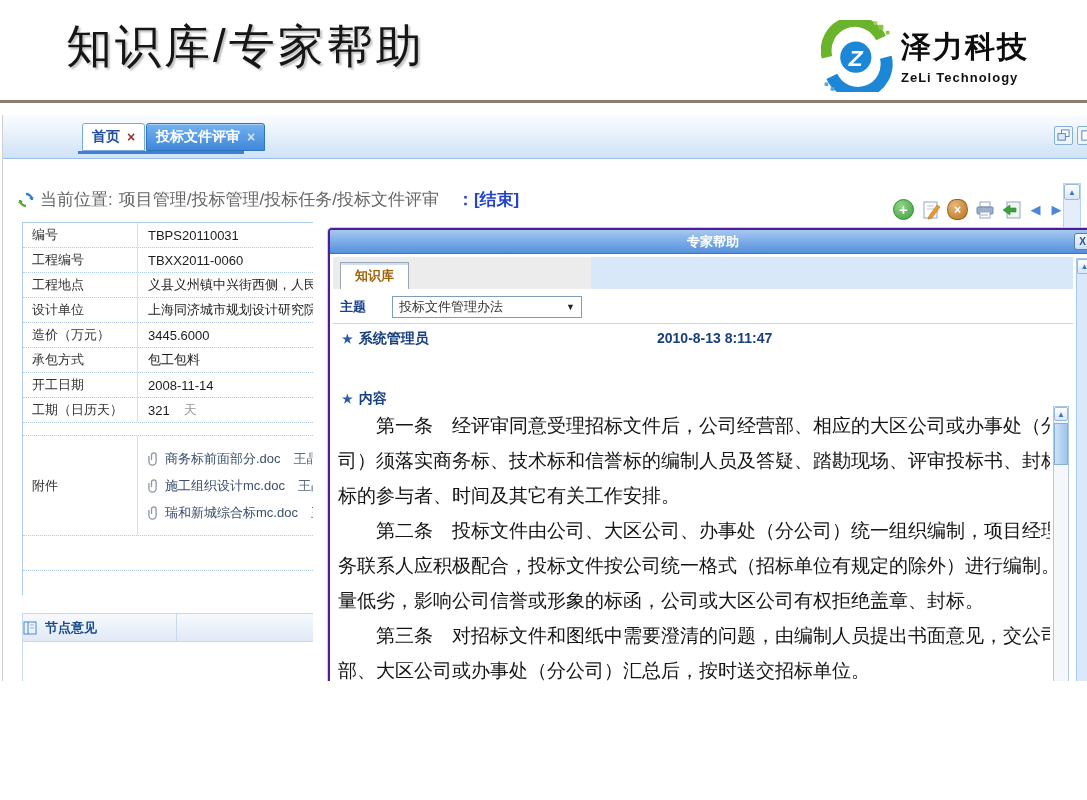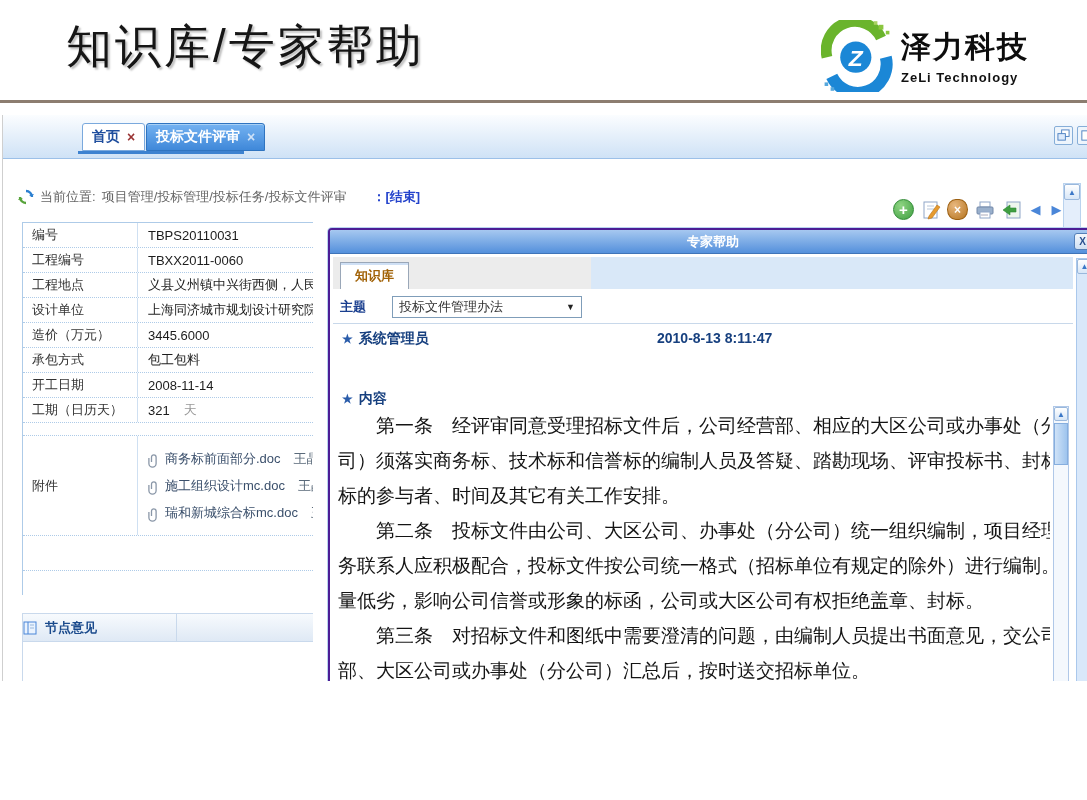--- a/index.html
+++ b/index.html
@@ -27,22 +27,22 @@
          font-size:14px; font-weight:bold; border-radius:3px 3px 0 0; cursor:default; }
   .tab-home { left:82px; background:#fff; border:1px solid #7aa9dd; color:#1f4e9e; }
   .tab-home .tab-x { color:#993333; font-weight:bold; }
   .tab-active { left:146px; background:linear-gradient(#74b2f1,#3f88d9); border:1px solid #2f74c0;
                 color:#fff; box-shadow:inset 0 1px 0 #a8d0f5; }
   .tab-active .tab-x { color:#cfe2f7; font-weight:bold; }
   .win-icon { width:19px; height:19px; border:1px solid #86aed8; background:#eef5fc;
               border-radius:2px; display:flex; align-items:center; justify-content:center; }
 
   
-  .crumb { left:18px; top:188px; display:flex; align-items:center; gap:6px; font-size:13px; color:#666; }
-  .crumb-status { color:#2443cc; font-weight:bold; margin-left:20px; }
+  .crumb { left:18px; top:188px; display:flex; align-items:center; gap:6px; font-size:17px; color:#666; }
+  .crumb-status { color:#2443cc; font-weight:bold; margin-left:12px; }
   .tool-row { left:893px; top:199px; display:flex; gap:6px; align-items:center; }
   .ico { width:21px; height:21px; display:flex; align-items:center; justify-content:center; }
   .ico-add { border-radius:50%; background:radial-gradient(circle at 35% 30%, #8fd583, #3f9e41);
              border:1px solid #2e8a33; color:#fff; font-weight:bold; font-size:15px; line-height:1; }
   .ico-del { border-radius:50%/60%; background:radial-gradient(circle at 35% 30%, #e8b77e, #b5741f);
              border:1px solid #9c5f10; color:#fff; font-weight:bold; font-size:12px; line-height:1; }
   .ico-arrow { color:#4a86d8; font-size:13px; width:15px; }
 
   
   .pg-scroll { left:1063px; top:183px; width:18px; height:615px; background:#e4eefb;
@@ -57,21 +57,21 @@
   .frow { position:relative; width:420px; border-bottom:1px dotted #aecbe8; display:flex; }
   .fcell-l { width:115px; padding:0 0 0 9px; font-size:13px; color:#333; display:flex; align-items:center;
              border-right:1px solid #cfe0f2; flex-shrink:0; }
   .fcell-v { padding-left:10px; font-size:13px; color:#1c1c1c; display:flex; align-items:center; }
   .h25 { height:25px; } .h13 { height:13px; } .h100 { height:100px; } .h35 { height:35px; }
   .radio { width:11px; height:11px; border-radius:50%; border:1px solid #b0b0b0; display:inline-block;
            background:radial-gradient(circle at 35% 30%, #fff, #d8d8d8); margin-right:4px; flex-shrink:0; }
   .type-opt { color:#9a9a9a; display:flex; align-items:center; margin-right:12px; font-size:13px; }
   .unit { color:#999; margin-left:14px; }
   .att-col { display:flex; flex-direction:column; justify-content:center; gap:9px; padding-left:10px; }
-  .att-line { display:flex; align-items:flex-end; gap:5px; font-size:13px; white-space:nowrap; }
+  .att-line { display:flex; align-items:center; gap:5px; font-size:13px; white-space:nowrap; }
   .att-name { color:#3a4f6b; }
   .att-owner { color:#5a6a7a; margin-left:8px; }
 
   
   .op-clip { left:22px; top:613px; width:291px; height:167px; overflow:hidden;
              border-left:1px solid #c9d9ec; border-top:1px solid #c9d9ec; }
   .op-head { width:420px; height:28px; background:linear-gradient(#f7fafd,#dfe9f5);
              border-bottom:1px solid #c9d9ec; display:flex; align-items:center; gap:8px;
              font-size:13px; font-weight:bold; color:#1a4a8c; position:relative; }
   .op-head-div { position:absolute; left:153px; top:0; width:1px; height:28px; background:#c9d9ec; }

